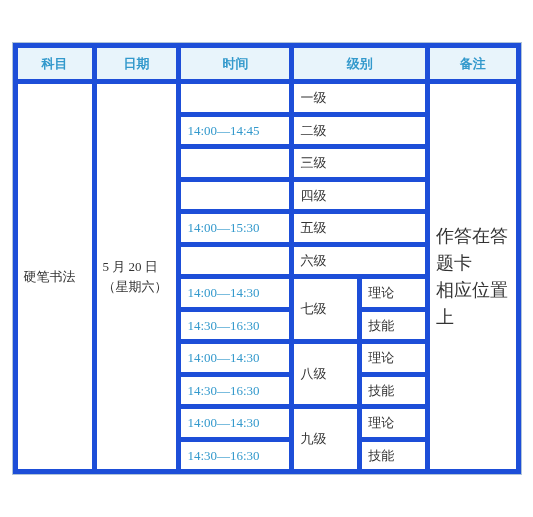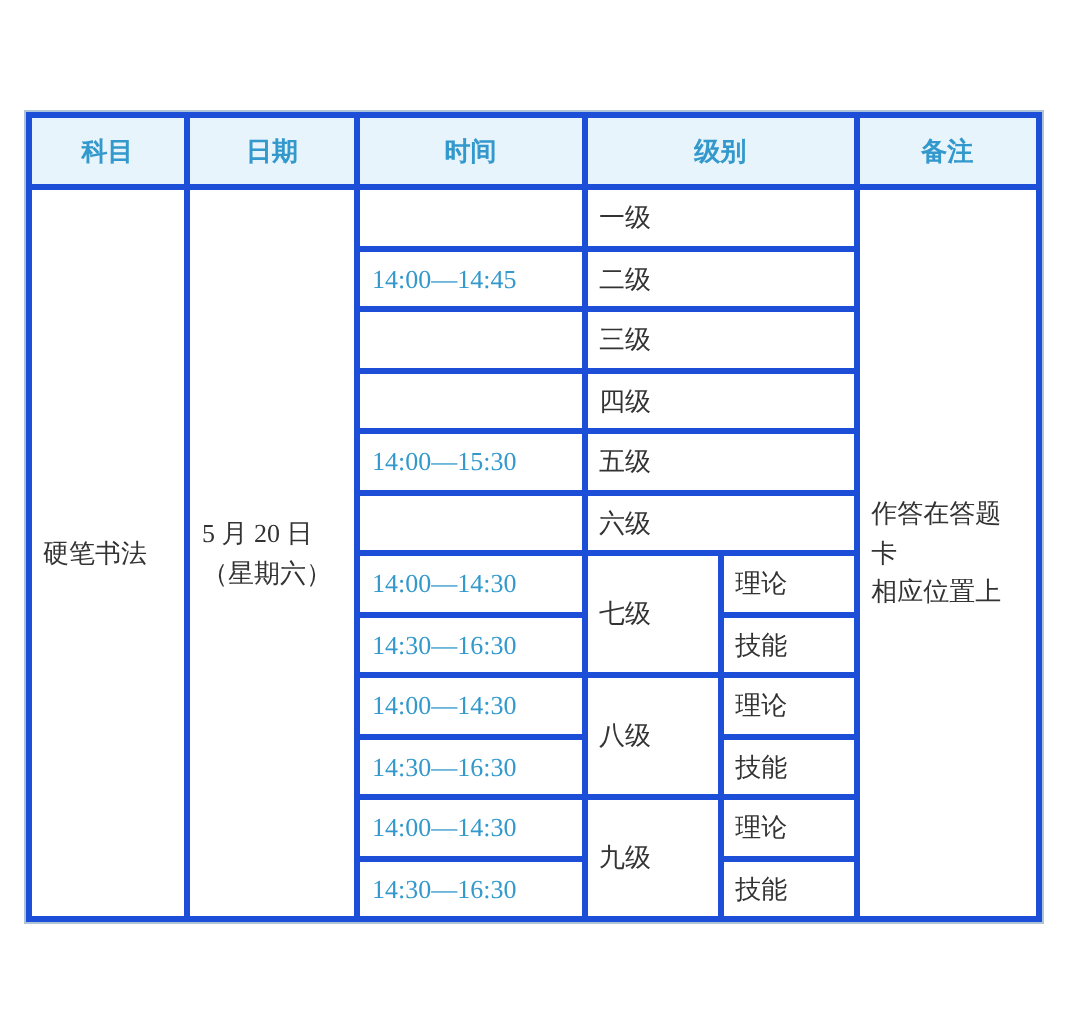--- a/index.html
+++ b/index.html
@@ -15,21 +15,21 @@
     }
     .table-wrap {
       width: 510px;
       border: 1px solid #b0c4d8;
     }
     table {
       width: 100%;
       border-collapse: collapse;
     }
     th, td {
-      border: 3px solid #1d4ed8;
+      border: 5px solid #1d4ed8;
       vertical-align: middle;
       padding: 4px 6px;
       line-height: 1.5;
     }
     thead th {
       background: #e8f4fb;
       color: #3399cc;
       font-weight: bold;
       font-size: 13px;
       height: 36px;
@@ -41,21 +41,21 @@
     .time-cell {
       color: #3399cc;
     }
     .subject-cell {
       color: #333;
       font-size: 13px;
       border-radius: 21px;
     }
     .note-cell {
       color: #333;
-      font-size: 13px;
+      font-size: 18px;
     }
     .date-cell {
       color: #333;
     }
   </style>
 </head>
 <body>
 
 <div class="table-wrap">
   <table>

